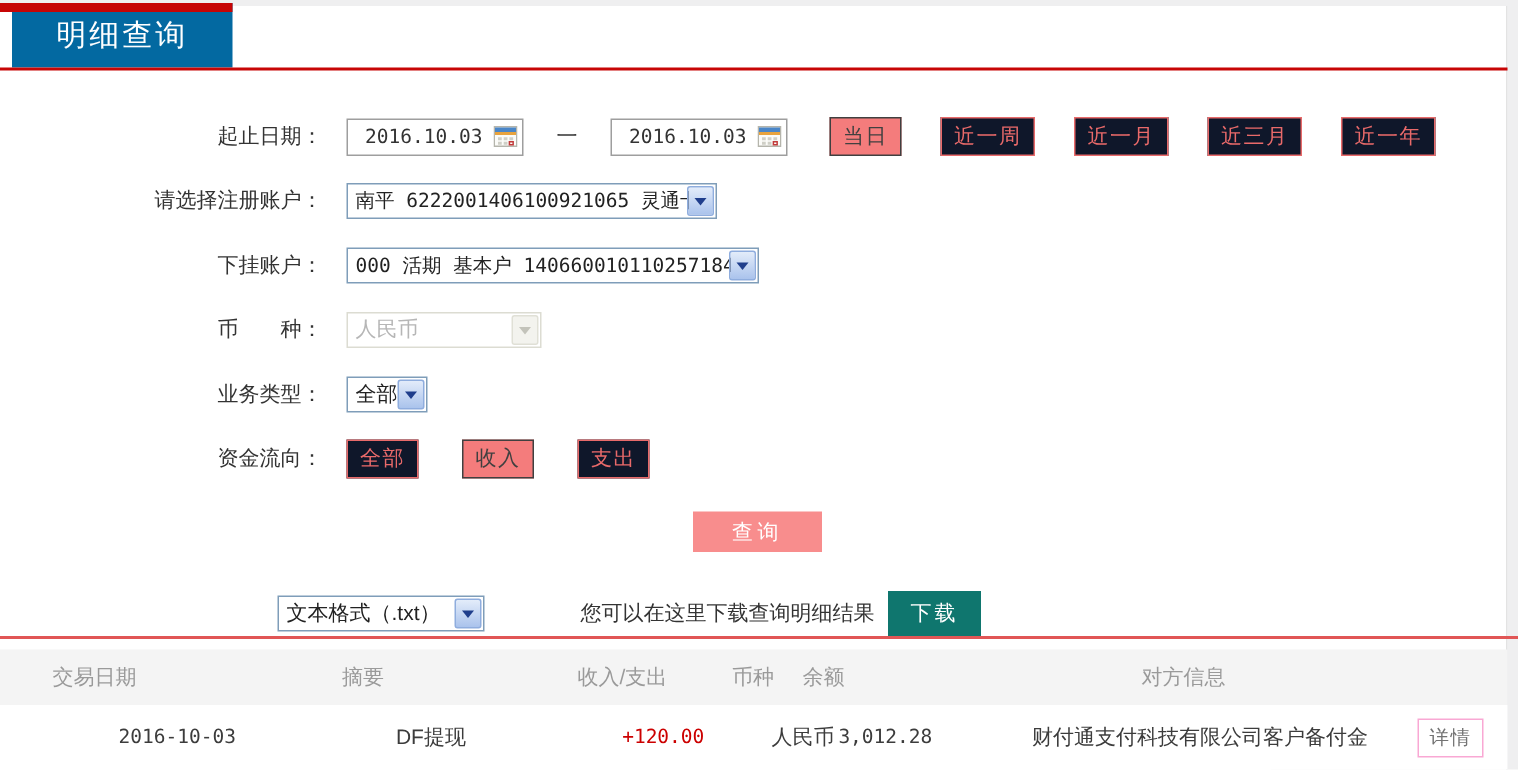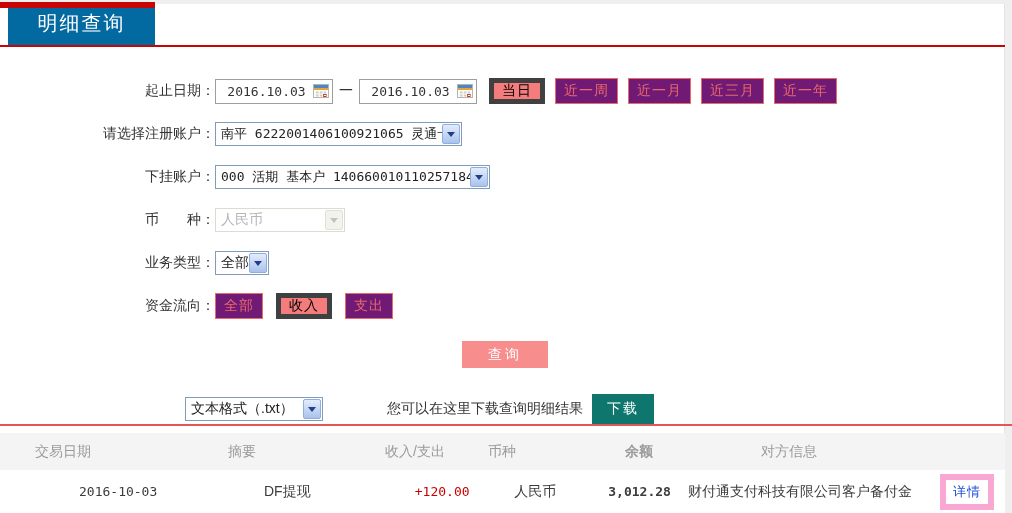--- a/index.html
+++ b/index.html
@@ -21,36 +21,36 @@
     position:absolute; left:8px; top:2px; width:147px; height:43px;
     background:#0369a1; color:#fff; z-index:2;
     display:flex; align-items:center; justify-content:center;
     font-size:20px; letter-spacing:2px; cursor:pointer;
   }
   .tab-underline { position:absolute; left:0; top:45px; width:1005px; height:2px; background:#c70505; z-index:2; }
 
   
   .content { position:absolute; left:0; top:47px; width:1005px; }
   .form-area { padding-top:27px; }
-  .form-row { display:flex; align-items:center; height:26px; margin-bottom:17px; }
+  .form-row { display:flex; align-items:center; height:26px; margin-bottom:17px;gap:16px; }
   .flabel { width:215px; text-align:right; color:#333; flex:none; white-space:pre; }
 
   .datebox {
     width:118px; height:25px; border:1px solid #9e9e9e; background:#fff;
     display:flex; align-items:center; padding:0 3px 0 4px; cursor:pointer; flex:none;
   }
   .dval { flex:1; text-align:center; font-family:"DejaVu Sans Mono",monospace; font-size:13px; color:#333; }
   .date-sep { margin:0 6px; color:#333; }
 
   .qbtn, .fd-btn {
     height:26px; padding:0 8px; display:inline-flex; align-items:center; justify-content:center;
     font-size:14px; cursor:pointer; flex:none; letter-spacing:1px;
   }
-  .btn-solid { background:#f47c7c; border:5px solid #404040; color:#000000; }
-  .btn-outline { background:#701a75; border:1px solid #e96a6a; color:#e96a6a; }
+  .btn-solid { background:#f47c7c; border:1px solid #404040; color:#404040; }
+  .btn-outline { background:#0f172a; border:1px solid #e96a6a; color:#e96a6a; }
   .qbtn { margin-left:10px; }
   .qbtn.first { margin-left:12px; }
   .fd-btn { margin-right:13px; }
 
   .sel {
     height:24px; border:1px solid #7f9db9; background:#fff; position:relative;
     display:flex; align-items:center; padding:0 24px 0 5px;
     white-space:nowrap; overflow:hidden; cursor:pointer; flex:none; color:#222;
   }
   .sel .arrow-btn {
@@ -85,25 +85,25 @@
   .tbl-head {
     position:absolute; left:0; top:433px; width:1005px; height:37px;
     background:#f4f4f4; display:flex; align-items:center; color:#9a9a9a;
   }
   .tbl-row {
     position:absolute; left:0; top:470px; width:1005px; height:43px;
     background:#fff; display:flex; align-items:center; color:#3c3c3c;padding-left:44px;
   }
   .c1 { width:193px; padding-left:35px; } .c2 { width:157px; padding-left:35px; }
   .c3 { width:103px; padding-left:35px; } .c4 { width:82px;  padding-left:35px; }
-  .c5 { width:118px; text-align:right;font-weight:bold; } .c6 { width:272px; text-align:center; }
+  .c5 { width:118px; text-align:left; } .c6 { width:272px; text-align:center; }
   .c7 { width:80px;  text-align:center; display:flex; justify-content:center; }
   .amount-in { color:#cc0000; }
   .detail-btn {
-    border:6px solid #f9a8d4; background:#fff; color:#1d4ed8;
+    border:1px solid #f9a8d4; background:#fff; color:#737373;
     font-size:13px; padding:3px 7px; cursor:pointer; letter-spacing:1px;
   }
 </style>
 </head>
 <body>
 
 <div class="tab-topbar"></div>
 <div class="tab">
   <span>明细查询</span>
 </div>

